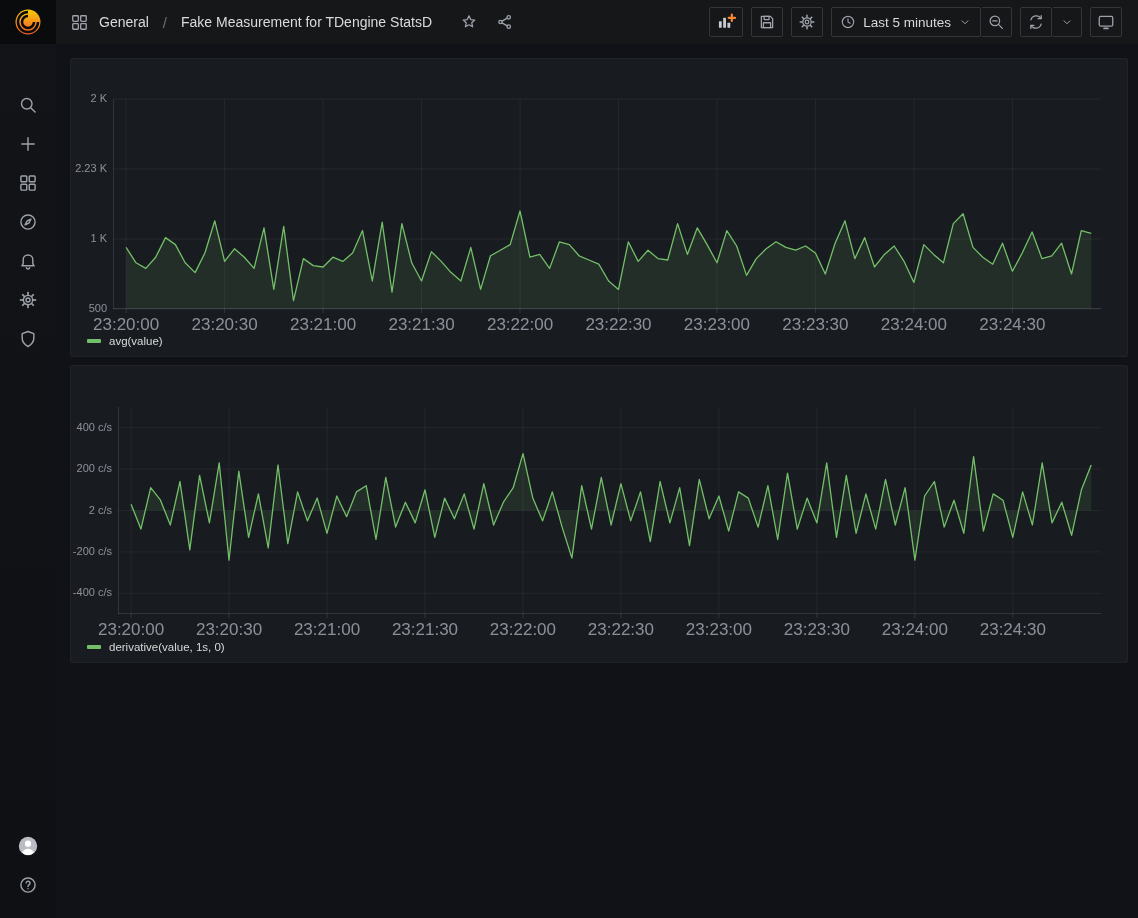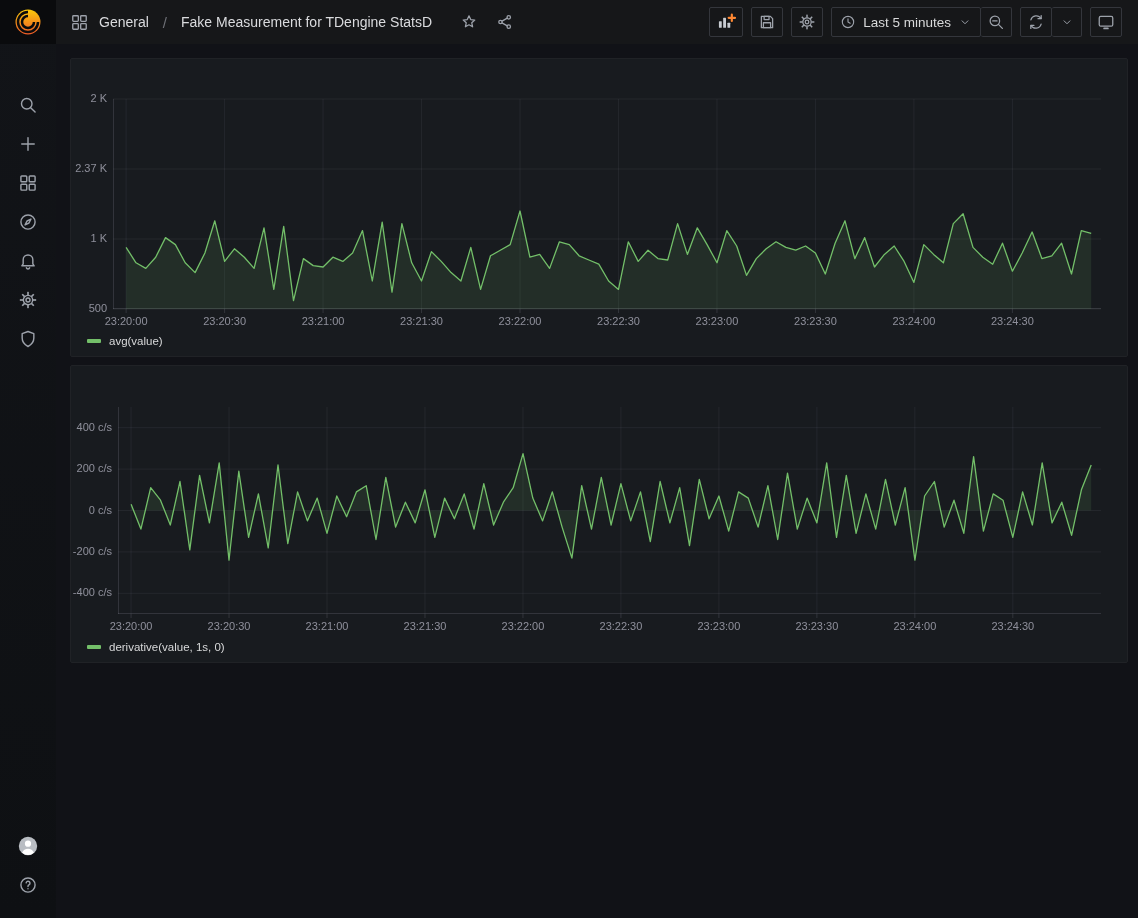--- a/index.html
+++ b/index.html
@@ -28,21 +28,21 @@
   .btn-group { display:flex; }
   .btn-group .tb-btn + .tb-btn { border-left:none; }
   .time-btn { gap:7px; padding:0 8px; font-size:13.5px; font-family:"Liberation Sans",sans-serif; }
 
   
   .panel { position:absolute; left:70px; width:1058px; background:#181b1f; border:1px solid #202226; border-radius:2px; }
   .panel-title { position:absolute; top:6px; left:0; right:0; text-align:center; font-size:13px; font-weight:500; color:#d8d9da; cursor:pointer; }
   .plot { position:absolute; }
   .plot svg { overflow:visible; display:block; }
   .ylab { position:absolute; width:46px; text-align:right; font-size:11px; color:rgba(204,204,220,0.65); }
-  .xlab { position:absolute; transform:translateX(-50%); font-size:11px; color:rgba(204,204,220,0.65); white-space:nowrap; }
+  .xlab { position:absolute; transform:translateX(-50%); font-size:17px; color:rgba(204,204,220,0.65); white-space:nowrap; }
   .legend { position:absolute; left:16px; bottom:9px; display:flex; align-items:center; gap:8px; }
   .legend-swatch { width:14px; height:4px; border-radius:1px; background:#73bf69; display:inline-block; }
   .legend-label { background:none; border:none; color:#d8d9da; font-size:11.5px; font-family:"Liberation Sans",sans-serif; cursor:pointer; padding:0; }
 </style>
 </head>
 <body>
 
 <nav class="sidebar">
   <div class="logo-tile">
     <svg width="30" height="30" viewBox="0 0 24 24">
@@ -240,21 +240,21 @@
           <rect x="3" y="4.5" width="18" height="13" rx="2"></rect>
           <line x1="9.5" y1="20.5" x2="14.5" y2="20.5" stroke-width="2.4"></line>
         </svg>
     </button>
   </div>
 </header>
 
 <section class="panel" style="top:58px; height:299px;">
   <div class="plot" style="left:42px; top:40px; width:988px; height:210px;">
       <div class="ylab" style="left: -52px; top: -7px;">2 K</div>
-      <div class="ylab" style="left: -52px; top: 63px;">2.37 K</div>
+      <div class="ylab" style="left: -52px; top: 63px;">2.23 K</div>
       <div class="ylab" style="left: -52px; top: 133px;">1 K</div>
       <div class="ylab" style="left: -52px; top: 203px;">500</div>
       <div class="xlab" style="left: 13.1296px; top: 216px;">23:20:00</div>
       <div class="xlab" style="left: 111.601px; top: 216px;">23:20:30</div>
       <div class="xlab" style="left: 210.073px; top: 216px;">23:21:00</div>
       <div class="xlab" style="left: 308.545px; top: 216px;">23:21:30</div>
       <div class="xlab" style="left: 407.017px; top: 216px;">23:22:00</div>
       <div class="xlab" style="left: 505.488px; top: 216px;">23:22:30</div>
       <div class="xlab" style="left: 603.96px; top: 216px;">23:23:00</div>
       <div class="xlab" style="left: 702.432px; top: 216px;">23:23:30</div>
@@ -294,21 +294,21 @@
   <div class="legend">
     <span class="legend-swatch" style="background: rgb(115, 191, 105);"></span>
     <button class="legend-label">avg(value)</button>
   </div>
 </section>
 
 <section class="panel" style="top:365px; height:298px;">
   <div class="plot" style="left:47px; top:41px; width:983px; height:207px;">
       <div class="ylab" style="left: -52px; top: 13.7px;">400 c/s</div>
       <div class="ylab" style="left: -52px; top: 55.1px;">200 c/s</div>
-      <div class="ylab" style="left: -52px; top: 96.5px;">0 c/s</div>
+      <div class="ylab" style="left: -52px; top: 96.5px;">2 c/s</div>
       <div class="ylab" style="left: -52px; top: 137.9px;">-200 c/s</div>
       <div class="ylab" style="left: -52px; top: 179.3px;">-400 c/s</div>
       <div class="xlab" style="left: 13.0631px; top: 213px;">23:20:00</div>
       <div class="xlab" style="left: 111.037px; top: 213px;">23:20:30</div>
       <div class="xlab" style="left: 209.01px; top: 213px;">23:21:00</div>
       <div class="xlab" style="left: 306.983px; top: 213px;">23:21:30</div>
       <div class="xlab" style="left: 404.957px; top: 213px;">23:22:00</div>
       <div class="xlab" style="left: 502.93px; top: 213px;">23:22:30</div>
       <div class="xlab" style="left: 600.904px; top: 213px;">23:23:00</div>
       <div class="xlab" style="left: 698.877px; top: 213px;">23:23:30</div>

